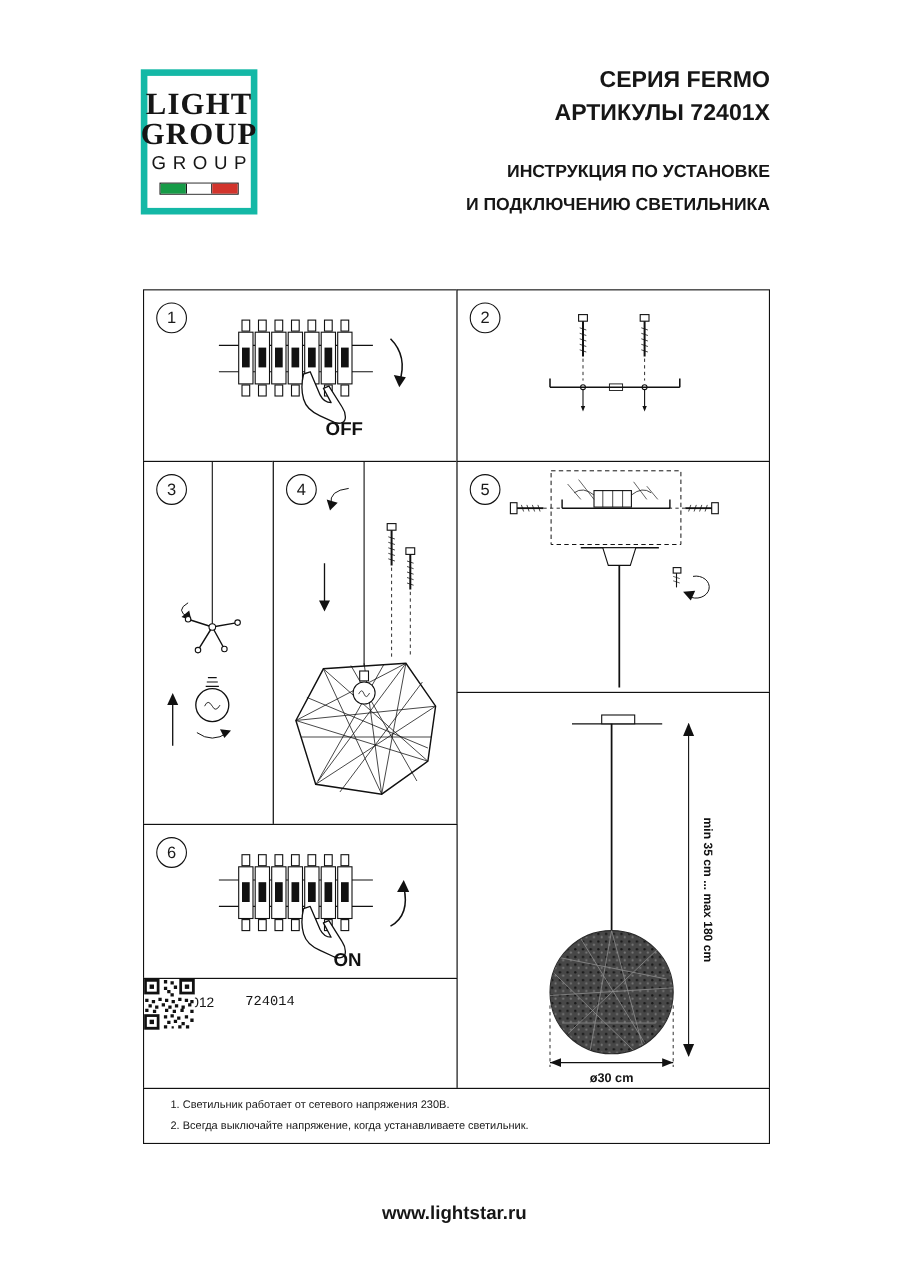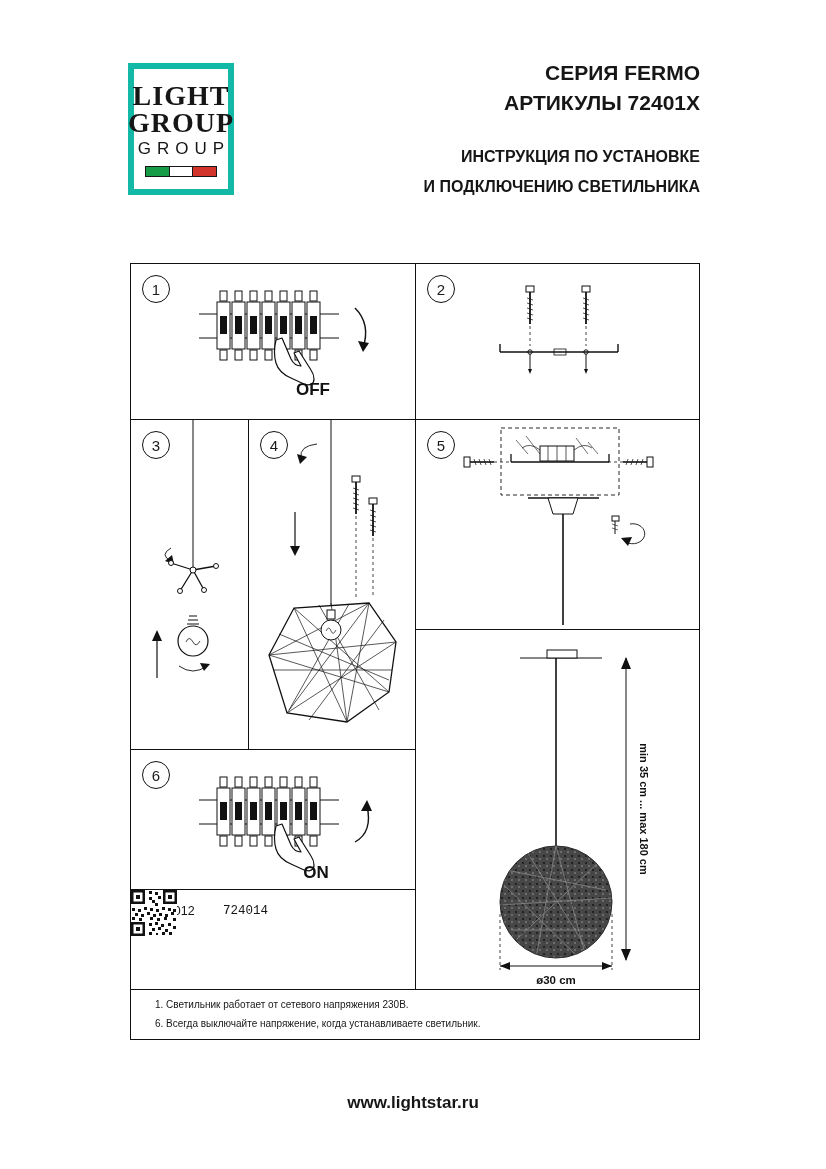--- a/index.html
+++ b/index.html
@@ -309,20 +309,20 @@
       <svg class="qr qr-a" width="46" height="46">
           <use href="#qrsym"></use>
         </svg>
       <svg class="qr qr-b" width="46" height="46">
           <use href="#qrsym"></use>
         </svg>
     </div>
 
     <div class="panel pnotes">
       <div class="notes-line nl1">1. Светильник работает от сетевого напряжения 230В.</div>
-      <div class="notes-line nl2">6. Всегда выключайте напряжение, когда устанавливаете светильник.</div>
+      <div class="notes-line nl2">2. Всегда выключайте напряжение, когда устанавливаете светильник.</div>
     </div>
 
   </div>
 
   <div class="footer">www.lightstar.ru</div>
 
 </div>
 
 </body></html>

